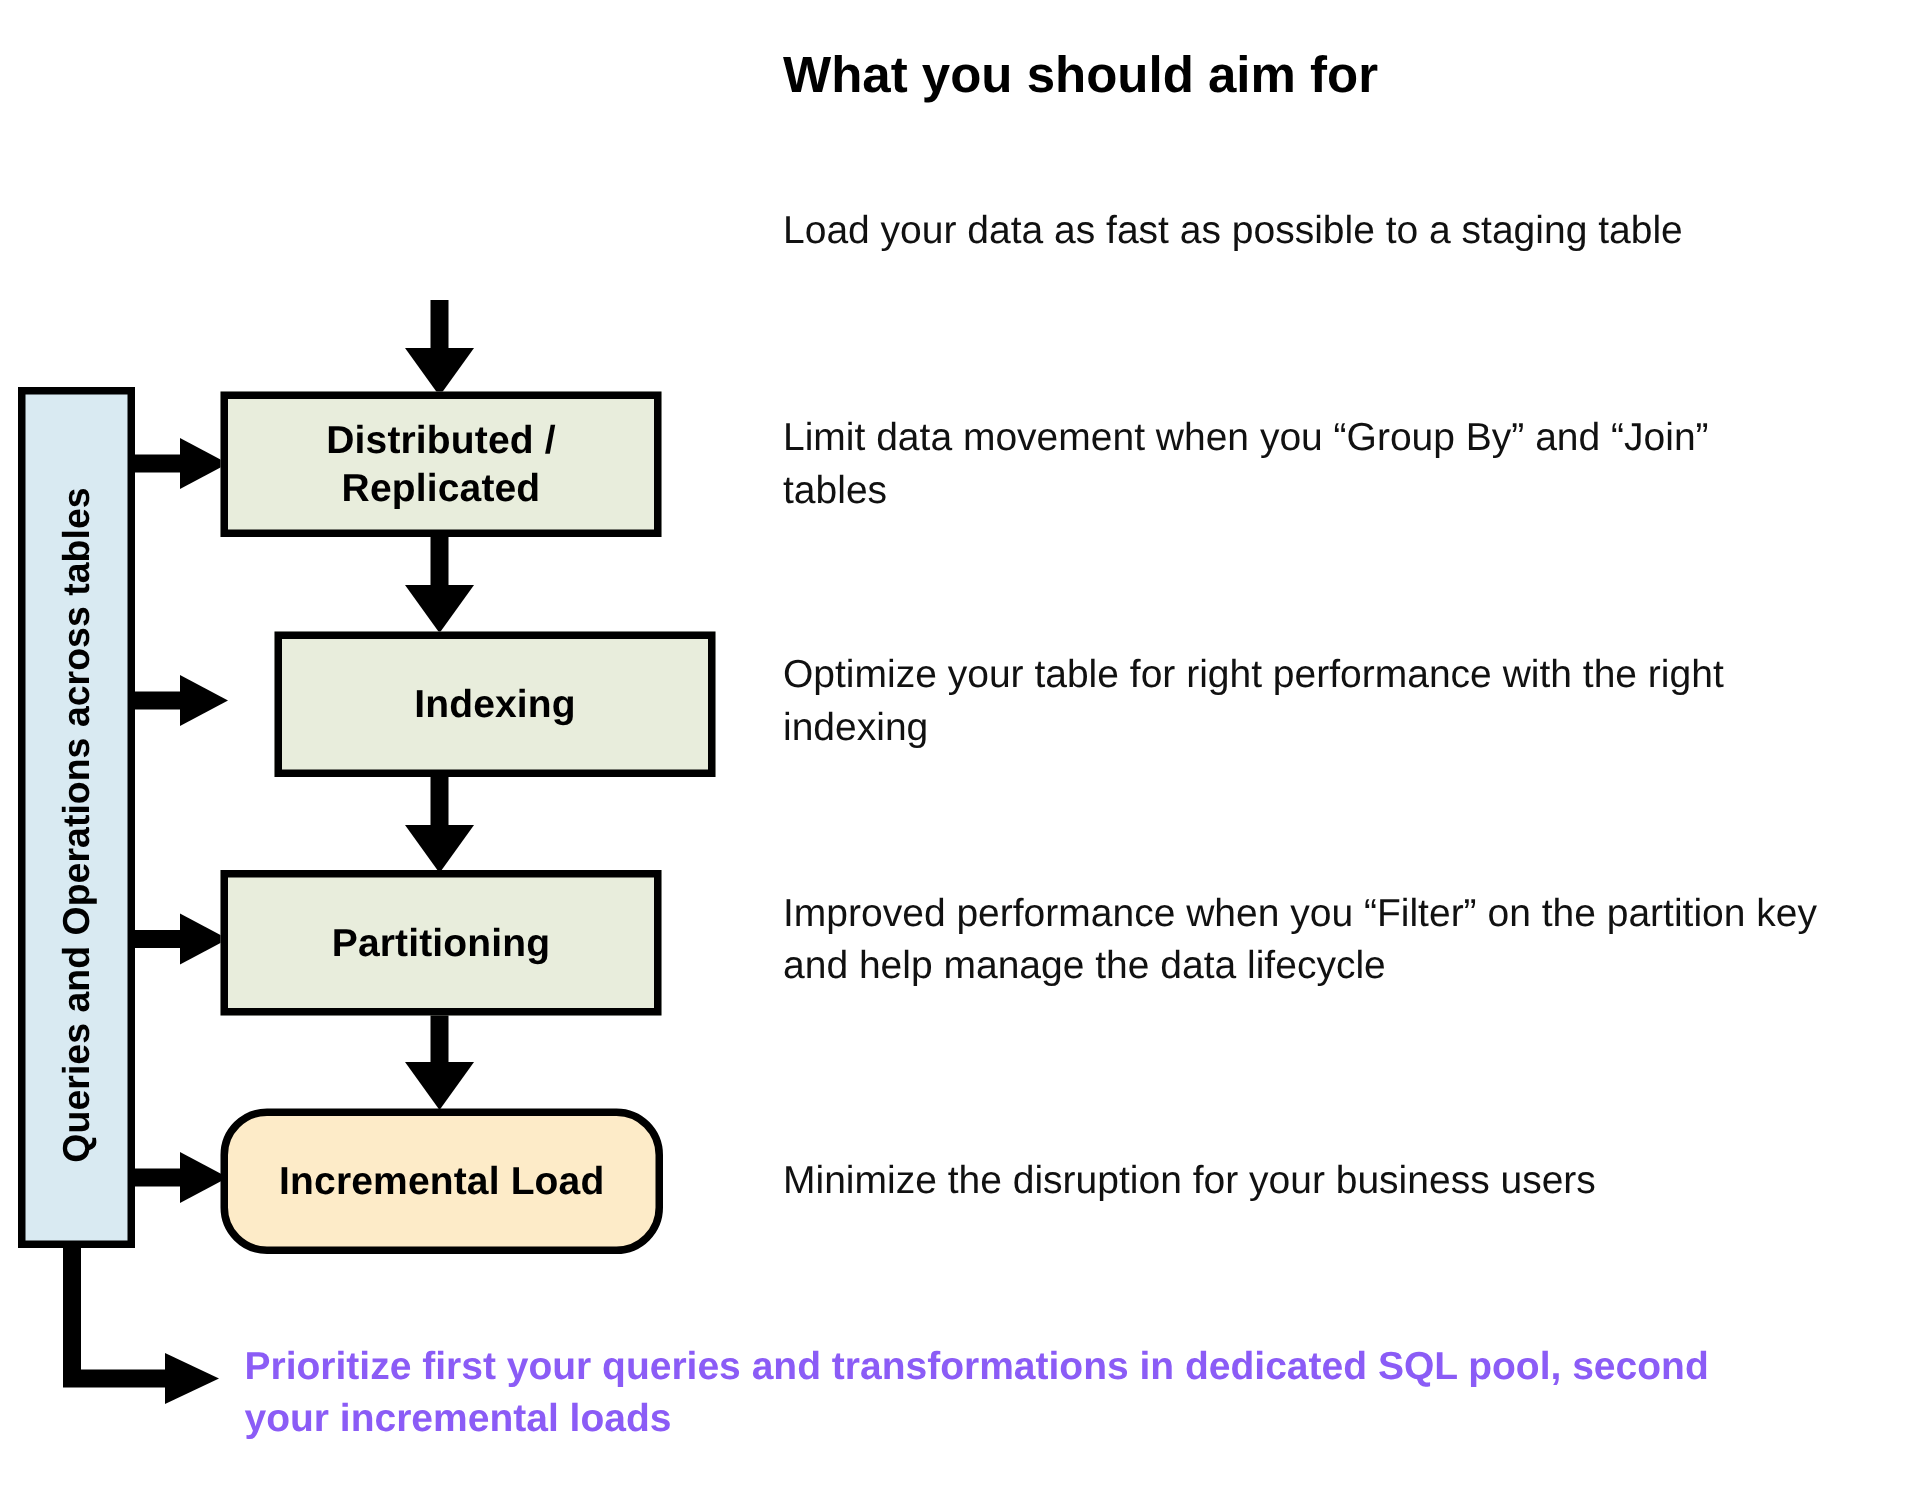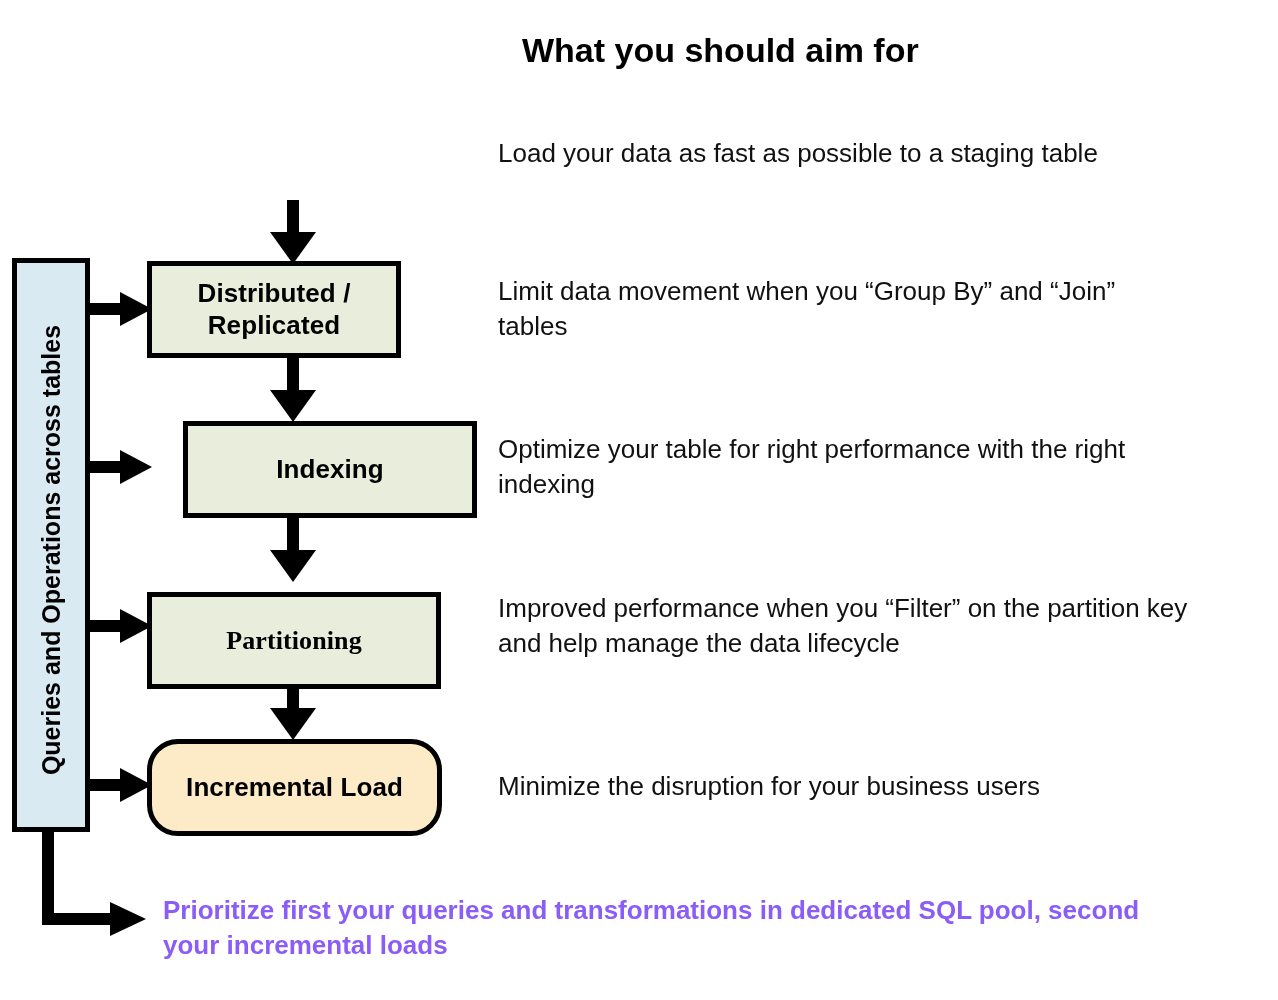--- a/index.html
+++ b/index.html
@@ -63,21 +63,21 @@
     justify-content: center;
     font-weight: bold;
     font-size: 25px;
     color: #000000;
     white-space: nowrap;
   }
 
   
   .rtext {
     position: absolute;
-    left: 498px;
+    left: 522px;
     width: 720px;
     font-size: 26px;
     line-height: 1.33;
     color: #111111;
   }
 
   #aim-heading {
     position: absolute;
     left: 522px;
     top: 31px;
@@ -164,32 +164,32 @@
       <rect x="42" y="913" width="76" height="12" fill="#000000"></rect>
       <polygon points="110,902 110,936 146,919" fill="#000000"></polygon>
     </g>
   </svg>
 
   <div id="sidebar">
     <div id="sidebar-label">Queries and Operations across tables</div>
   </div>
 
 
-  <div class="pbox green" style="left:147px; top:261px; width:254px; height:97px;">
+  <div class="pbox green" style="left:147px; top:261px; width:294px; height:97px;">
     <span>
       <span>Distributed /</span><br>
       <span>Replicated</span>
     </span>
   </div>
 
   <div class="pbox green" style="left:147px; top:421px; width:294px; height:97px;margin-left:36px;">
     <span>Indexing</span>
   </div>
 
-  <div class="pbox green" style="left:147px; top:592px; width:294px; height:97px;font-family:Liberation Serif, serif;">
+  <div class="pbox green" style="left:147px; top:580px; width:294px; height:97px;">
     <span>Partitioning</span>
   </div>
 
   <div class="pbox cream" style="left:147px; top:739px; width:295px; height:97px;border-radius:31px;">
     <span>Incremental Load</span>
   </div>
 
   <div id="aim-heading">What you should aim for</div>
 
   <div class="rtext" style="top:136px;">Load your data as fast as possible to a staging table</div>

